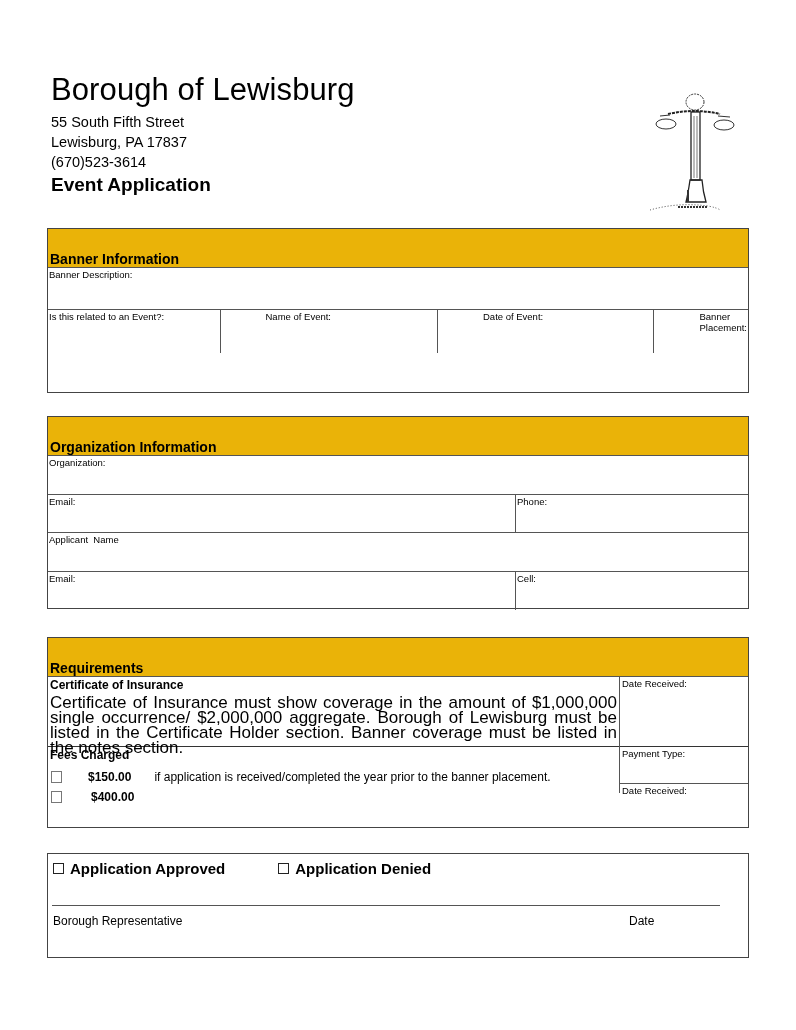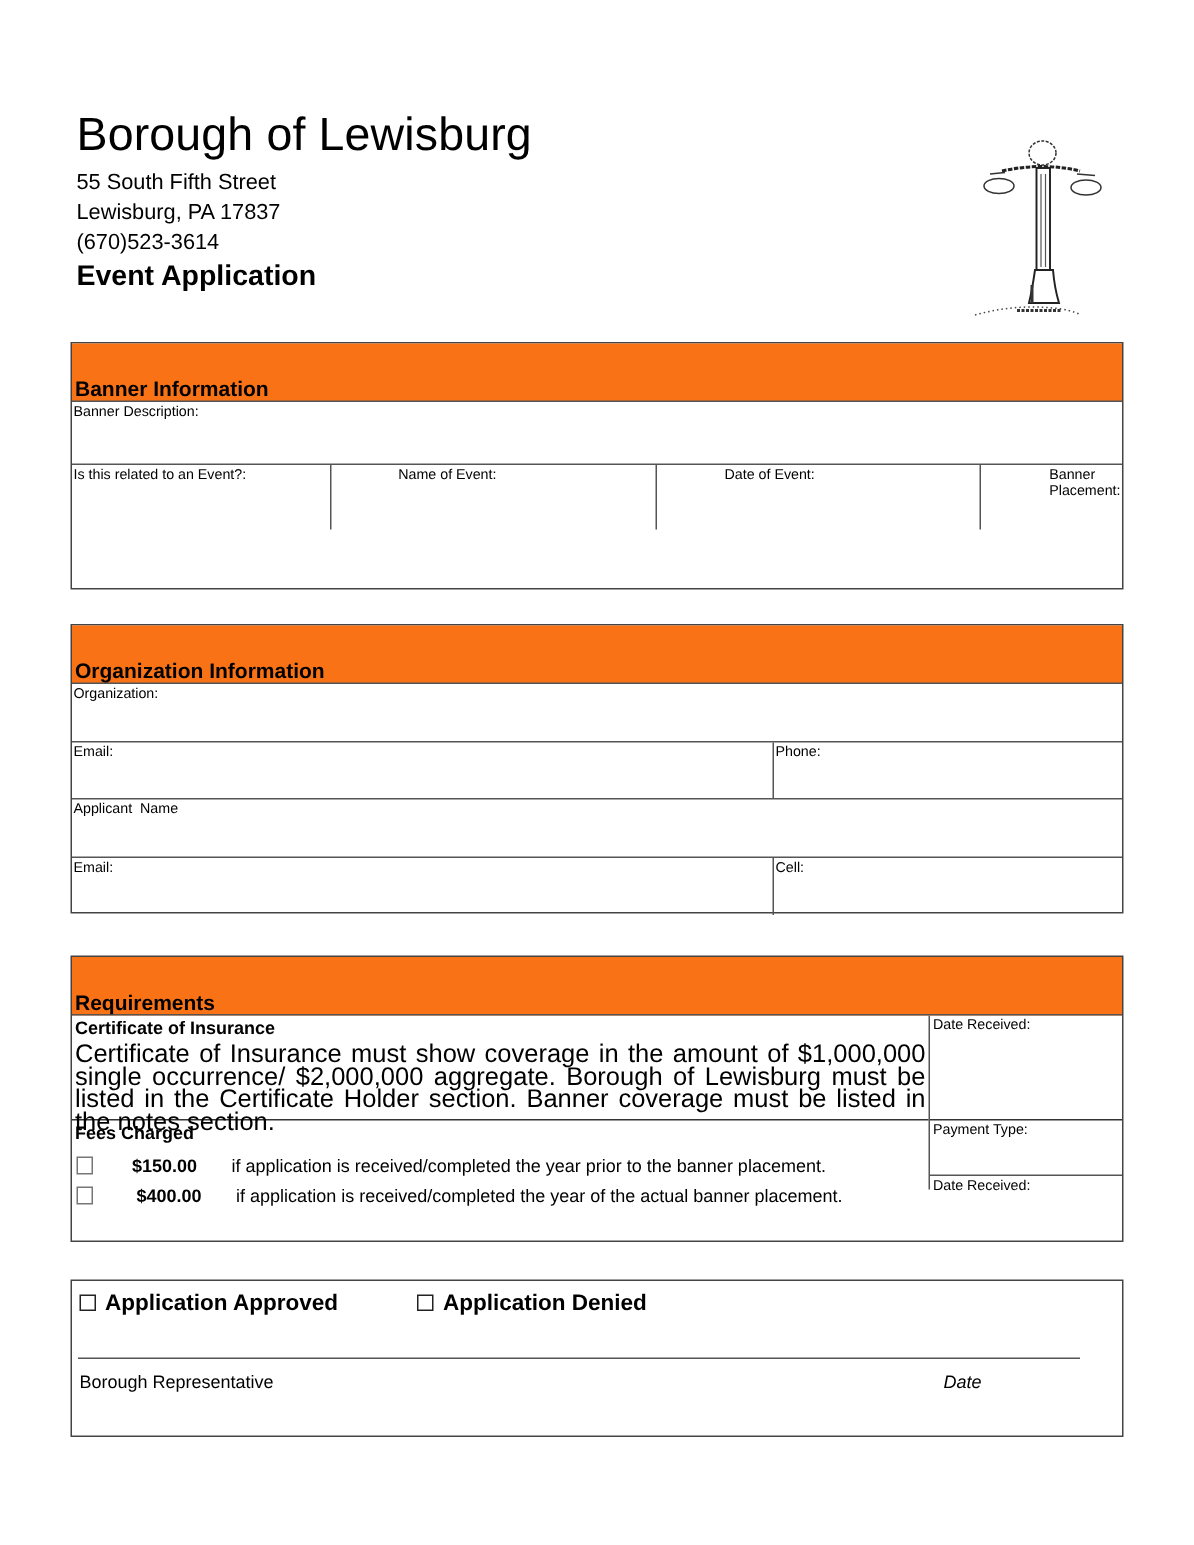--- a/index.html
+++ b/index.html
@@ -9,21 +9,21 @@
   .title { position: absolute; left: 51px; top: 72px; font-size: 31px; font-weight: normal; letter-spacing: 0.1px; }
   .addr { position: absolute; left: 51px; font-size: 14.5px; }
   .addr1 { top: 114px; }
   .addr2 { top: 134px; }
   .addr3 { top: 154px; }
   .subtitle { position: absolute; left: 51px; top: 174px; font-size: 19px; font-weight: bold; }
 
   .logo { position: absolute; left: 648px; top: 90px; width: 92px; height: 126px; }
 
   .box { position: absolute; left: 47px; width: 702px; border: 1px solid #444; }
-  .sec-head { background: #f97316; border-bottom: 1px solid #555; position: relative; }
+  .sec-head { background: #eab308; border-bottom: 1px solid #555; position: relative; }
   .sec-head .lbl { position: absolute; left: 2px; bottom: 0px; font-size: 14px; font-weight: bold; }
   .row { display: flex; border-bottom: 1px solid #555; }
   .row:last-child { border-bottom: none; }
   .cell { border-right: 1px solid #555; font-size: 9.5px; padding: 1px 1px; position: relative; }
   .cell:last-child { border-right: none; }
   .cell .cl { display: block; }
 
   
   #banner-box { top: 228px; height: 165px; }
   #banner-box .sec-head { height: 39px; }
@@ -57,21 +57,21 @@
   .rr3 { height: 44px; }
 
   #approval-box { top: 853px; height: 105px; border: 1px solid #444; }
   .appr-row { position: absolute; top: 6px; left: 5px; font-size: 15px; font-weight: bold; display: flex; }
   .appr-item { display: flex; align-items: center; }
   .appr-item + .appr-item { margin-left: 53px; }
   .appr-check { display: inline-block; width: 11px; height: 11px; border: 1.3px solid #222; margin-right: 6px; }
   .sig-line { position: absolute; left: 4px; top: 51px; width: 668px; height: 0; border-top: 1.3px solid #555; }
   .sig-label { position: absolute; top: 60px; font-size: 12px; }
   .sig-rep { left: 5px; }
-  .sig-date { left: 581px; font-style: italic; }
+  .sig-date { left: 581px; }
 </style>
 </head>
 <body>
 
 <div class="title">Borough of Lewisburg</div>
 <div class="addr addr1">55 South Fifth Street</div>
 <div class="addr addr2">Lewisburg, PA 17837</div>
 <div class="addr addr3">(670)523-3614</div>
 <div class="subtitle">Event Application</div>
 
@@ -168,21 +168,20 @@
       <div class="fees">
         <div class="fees-title">Fees Charged</div>
         <div class="fee-line">
           <span class="fee-check"></span>
           <b>$150.00</b>
           <span>if application is received/completed the year prior to the banner placement.</span>
         </div>
         <div class="fee-line second">
           <span class="fee-check"></span>
           <b>$400.00</b>
-          <span>if application is received/completed the year of the actual banner placement.</span>
         </div>
       </div>
     </div>
     <div class="req-right">
       <div class="rr-cell rr1">
         <span>Date Received:</span>
       </div>
       <div class="rr-cell rr2">
         <span>Payment Type:</span>
       </div>

